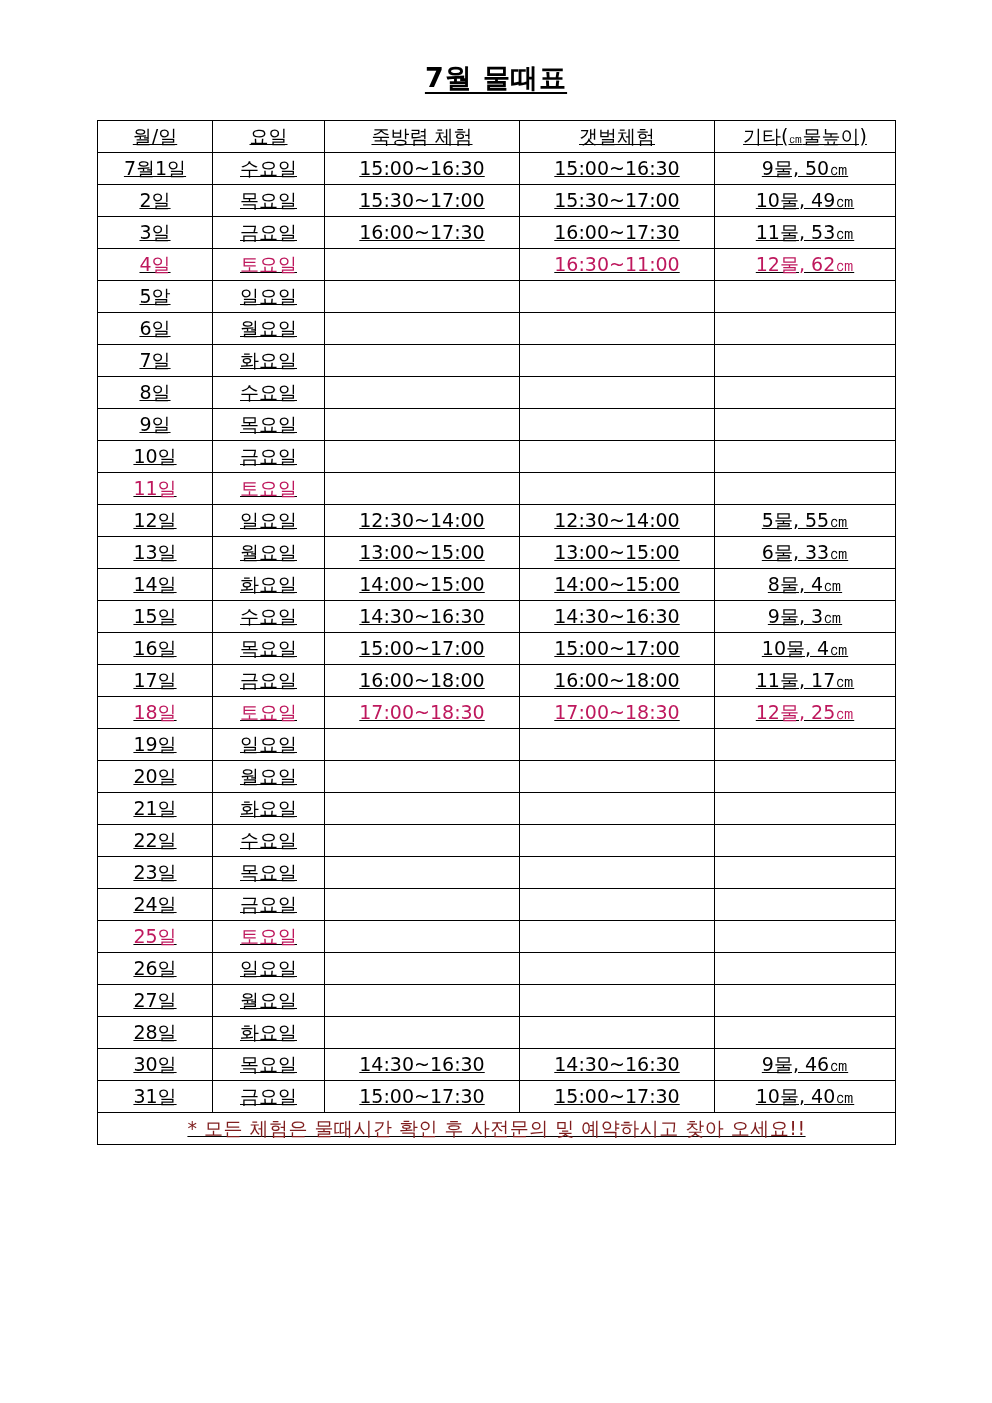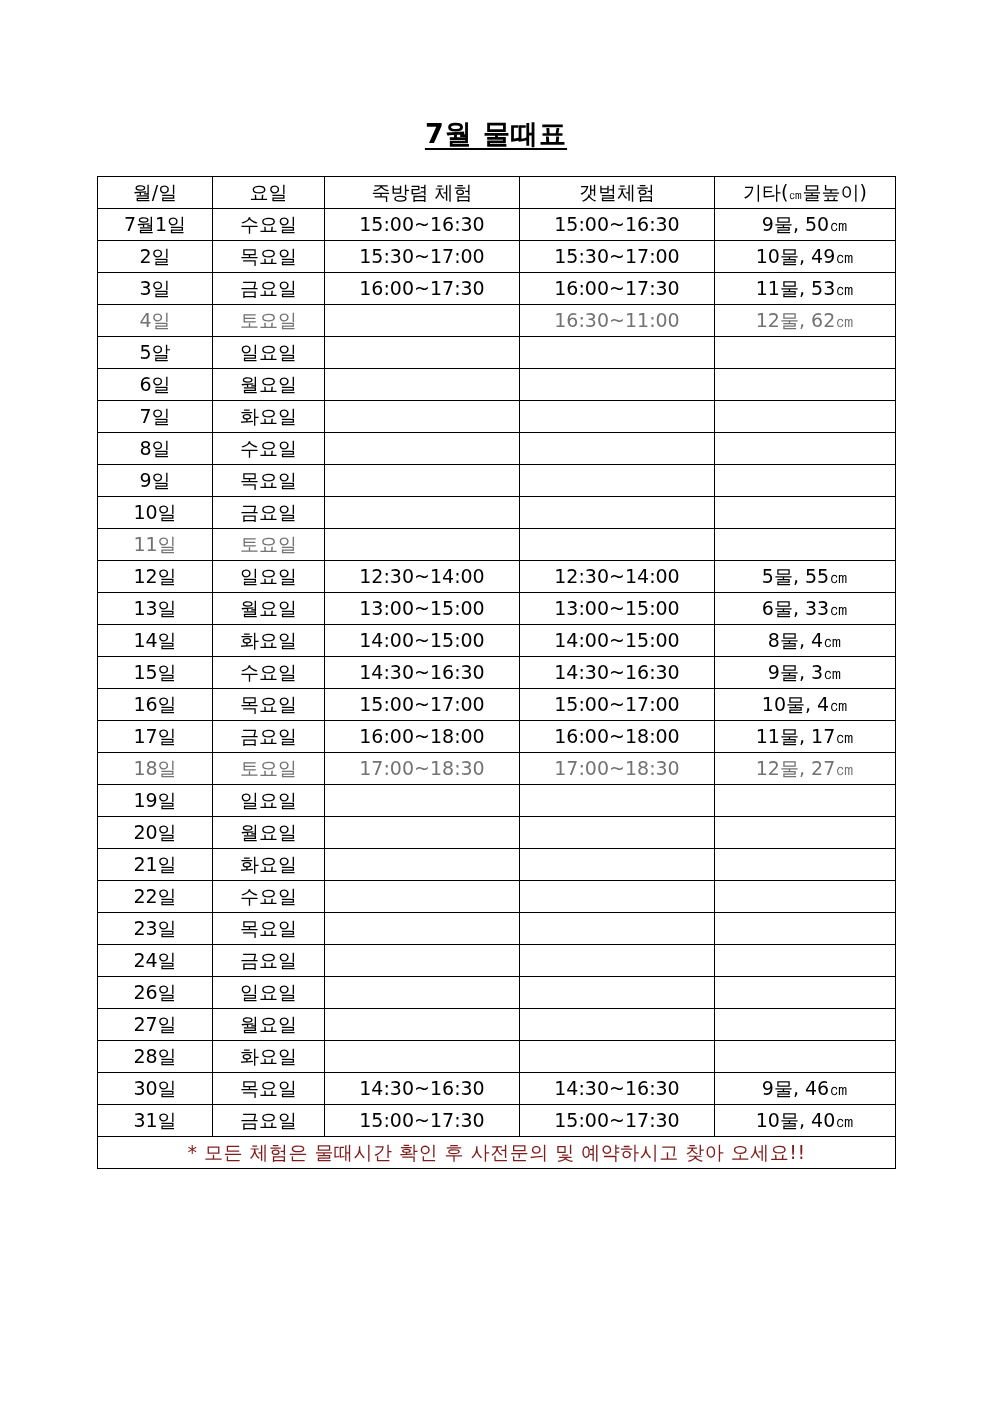--- a/index.html
+++ b/index.html
@@ -17,27 +17,28 @@
     position: relative;
     width: 992px;
     height: 1403px;
     box-sizing: border-box;
   }
   .title {
     text-align: center;
     font-size: 27px;
     font-weight: bold;
     letter-spacing: 1px;
-    margin-top: 116px;
+    margin-top: 60px;
     text-decoration: underline;
     text-underline-offset: 5px;
   }
   .table-wrap {
     margin: 24px auto 16px auto;
     width: 798px;
+    text-decoration: underline;
   }
   table.tide {
     border-collapse: collapse;
     width: 100%;
     table-layout: fixed;
   }
   table.tide td, table.tide th {
     border: 1px solid #000000;
     height: 31px;
     padding: 0 4px;
@@ -56,21 +57,21 @@
   col.c-day  { width: 112px; }
   col.c-bang { width: 195px; }
   col.c-get  { width: 195px; }
   col.c-etc  { width: 181px; }
 
   td.col-date { text-align: center; }
   .hdr-etc { font-size: 17px; }
   .unit { font-size: 14px; }
 
   .c-black { color: #000000; }
-  .c-blue  { color: #737373; }
+  .c-blue  { color: #be185d; }
   .c-red   { color: #000000; }
 
   .footer-note {
     color: #7f1d1d;
     font-size: 19px;
     text-align: center;
     letter-spacing: 0.5px;
   }
 </style>
 </head>
@@ -218,21 +219,21 @@
             <td class="c-black">금요일</td>
             <td class="c-black">16:00~18:00</td>
             <td class="c-black">16:00~18:00</td>
             <td class="c-black">11물, 17㎝</td>
           </tr>
           <tr>
             <td class="c-blue col-date">18일</td>
             <td class="c-blue">토요일</td>
             <td class="c-blue">17:00~18:30</td>
             <td class="c-blue">17:00~18:30</td>
-            <td class="c-blue">12물, 27㎝</td>
+            <td class="c-blue">12물, 25㎝</td>
           </tr>
           <tr>
             <td class="c-red col-date">19일</td>
             <td class="c-red">일요일</td>
             <td class="c-red"></td>
             <td class="c-red"></td>
             <td class="c-red"></td>
           </tr>
           <tr>
             <td class="c-black col-date">20일</td>
@@ -261,20 +262,27 @@
             <td class="c-black"></td>
             <td class="c-black"></td>
             <td class="c-black"></td>
           </tr>
           <tr>
             <td class="c-black col-date">24일</td>
             <td class="c-black">금요일</td>
             <td class="c-black"></td>
             <td class="c-black"></td>
             <td class="c-black"></td>
+          </tr>
+          <tr>
+            <td class="c-blue col-date">25일</td>
+            <td class="c-blue">토요일</td>
+            <td class="c-blue"></td>
+            <td class="c-blue"></td>
+            <td class="c-blue"></td>
           </tr>
           <tr>
             <td class="c-red col-date">26일</td>
             <td class="c-red">일요일</td>
             <td class="c-red"></td>
             <td class="c-red"></td>
             <td class="c-red"></td>
           </tr>
           <tr>
             <td class="c-black col-date">27일</td>

